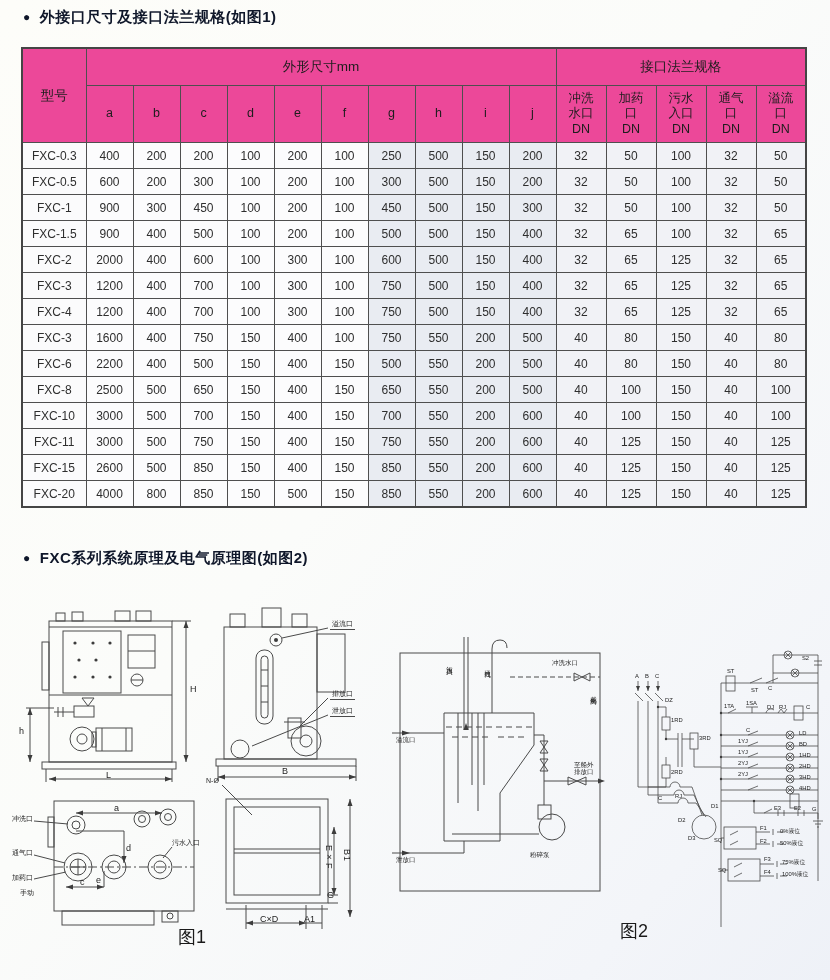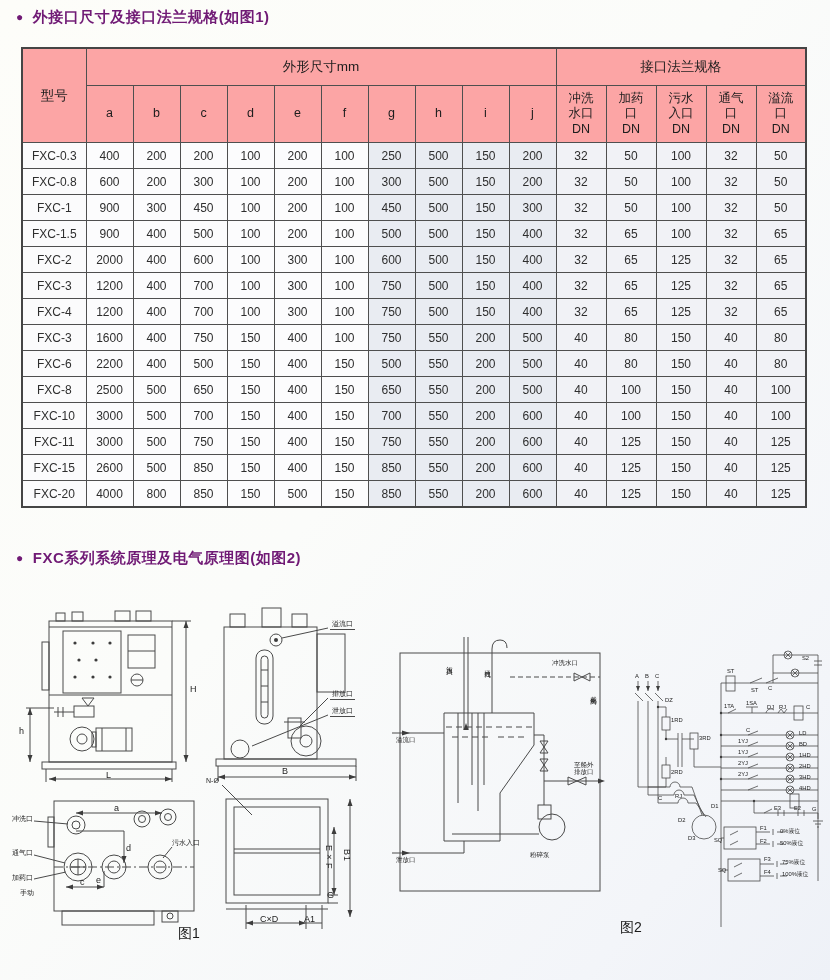--- a/index.html
+++ b/index.html
@@ -1,43 +1,43 @@
 <!DOCTYPE html>
 <html><head>
 <meta charset="utf-8">
 <style>
   html,body{margin:0;padding:0}
   body{
     width:830px;height:980px;position:relative;overflow:hidden;
     background:linear-gradient(130deg,#fdfdf9 0%,#fbfcfa 45%,#f3f5f9 85%,#eef1f7 100%);
     font-family:"Liberation Sans","DejaVu Sans",sans-serif;color:#222;
   }
-  .sec-title{position:absolute;left:16px;font-size:15px;font-weight:bold;color:#701a75;letter-spacing:.5px;white-space:nowrap}
+  .sec-title{position:absolute;left:23px;font-size:15px;font-weight:bold;color:#0f172a;letter-spacing:.5px;white-space:nowrap}
   .sec-title .bullet{font-size:12px;margin-right:9px;vertical-align:1px}
   
   table.spec{position:absolute;left:21px;top:47px;border-collapse:collapse;table-layout:fixed;width:784px;border:2px solid #454545}
   .spec th,.spec td{border:1px solid #4f4f4f;text-align:center;vertical-align:middle;font-weight:normal;padding:0;overflow:hidden}
-  .spec thead th{background:#fca5a5;color:#1d1d1d}
+  .spec thead th{background:#ec4899;color:#1d1d1d}
   .spec .grp{height:36px;font-size:13.5px}
   .spec .sub{height:56px;font-size:12.5px;white-space:pre-line;line-height:1.22}
   .spec tbody th,.spec tbody td{height:25px;font-size:12px;color:#2e2e2e;background:#fcfcfd}
   .spec tbody th{font-size:12px;background:#fbfbfc}
   .spec tbody td.shade{background:#e9ecf2}
   .spec tbody td.shade2{background:#f1f2f6}
   
   .figures{position:absolute;left:0;top:595px;width:830px;height:385px}
   .fig{position:absolute}
   .fig svg{position:absolute;left:0;top:0;display:block}
   .lbl{position:absolute;font-size:7px;color:#1e1e1e;line-height:1.15;white-space:pre}
   .lbl.vert{writing-mode:vertical-rl;letter-spacing:1px}
   .lbl.dim{font-size:9px}
   .lbl.ul{border-bottom:1px solid #4a4a4a;padding:0 2px 1px 2px}
   .fig[data-fig="flow"] .lbl{font-size:6.5px}
   .fig[data-fig="elec"] .lbl{font-size:5.8px}
-  .fig-cap{position:absolute;font-size:14px;color:#1a1a1a}
+  .fig-cap{position:absolute;font-size:18px;color:#1a1a1a}
 </style>
 </head>
 <body>
 
 <div class="sec-title" style="top:8px"><span class="bullet">●</span><span>外接口尺寸及接口法兰规格(如图1)</span></div>
 
 <table class="spec">
   <colgroup>
     <col style="width:64px">
     <col style="width:47px">
@@ -103,21 +103,21 @@
         <td class="shade">500</td>
         <td class="shade">150</td>
         <td class="shade">200</td>
         <td class="shade2">32</td>
         <td class="shade2">50</td>
         <td class="shade2">100</td>
         <td class="shade2">32</td>
         <td class="shade2">50</td>
       </tr>
       <tr>
-        <th>FXC-0.8</th>
+        <th>FXC-0.5</th>
         <td>600</td>
         <td>200</td>
         <td>300</td>
         <td>100</td>
         <td>200</td>
         <td>100</td>
         <td class="shade">300</td>
         <td class="shade">500</td>
         <td class="shade">150</td>
         <td class="shade">200</td>

